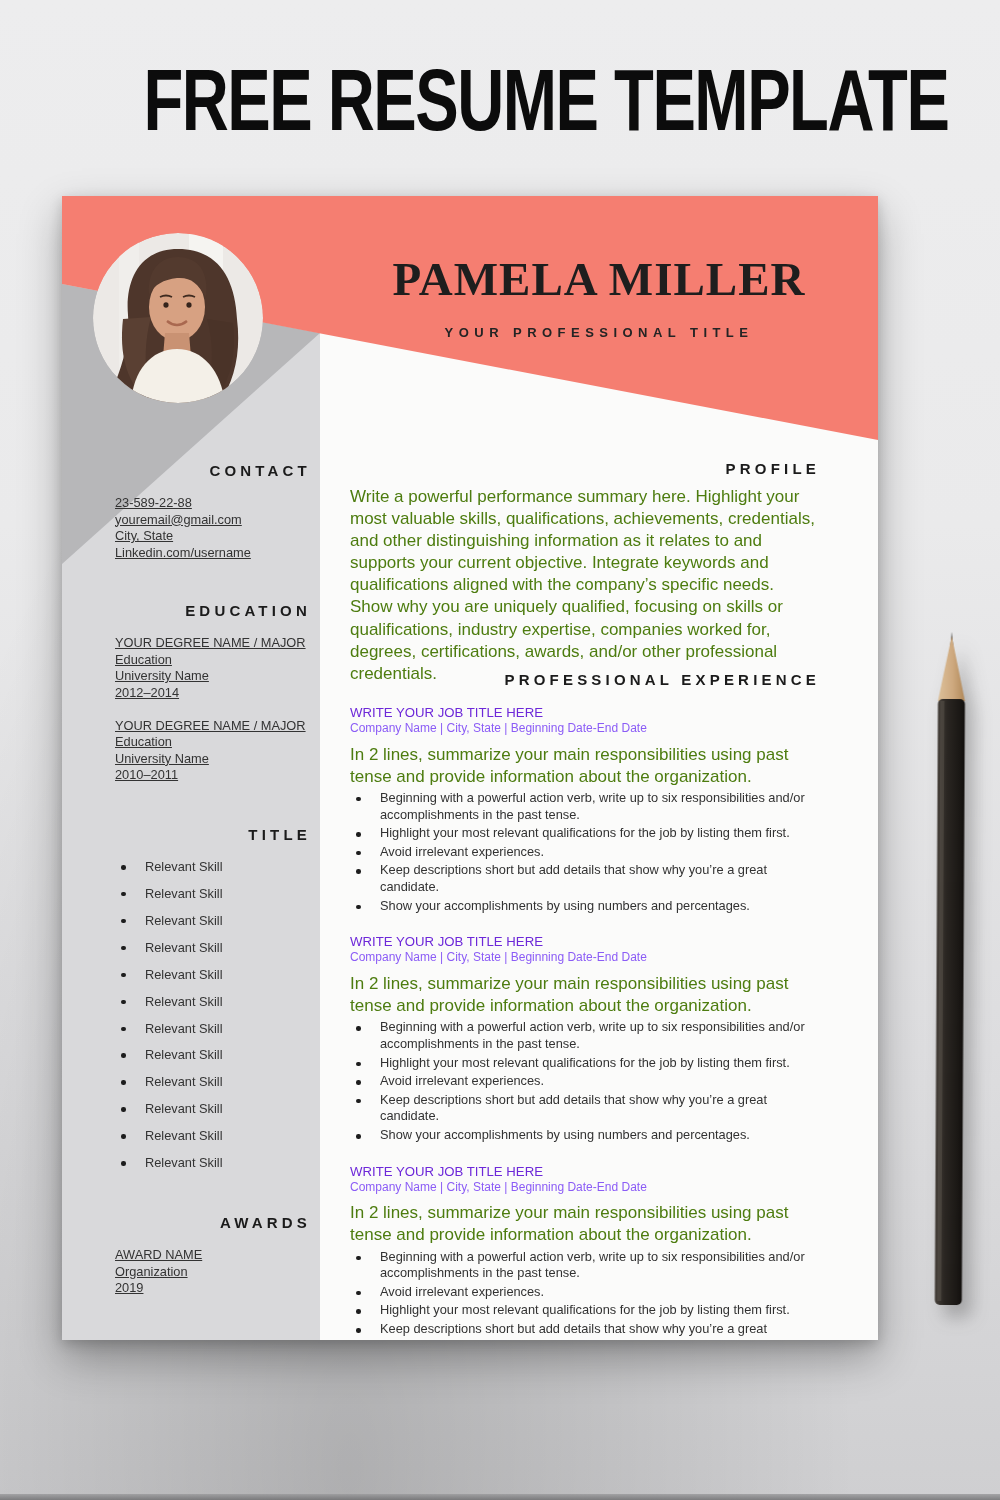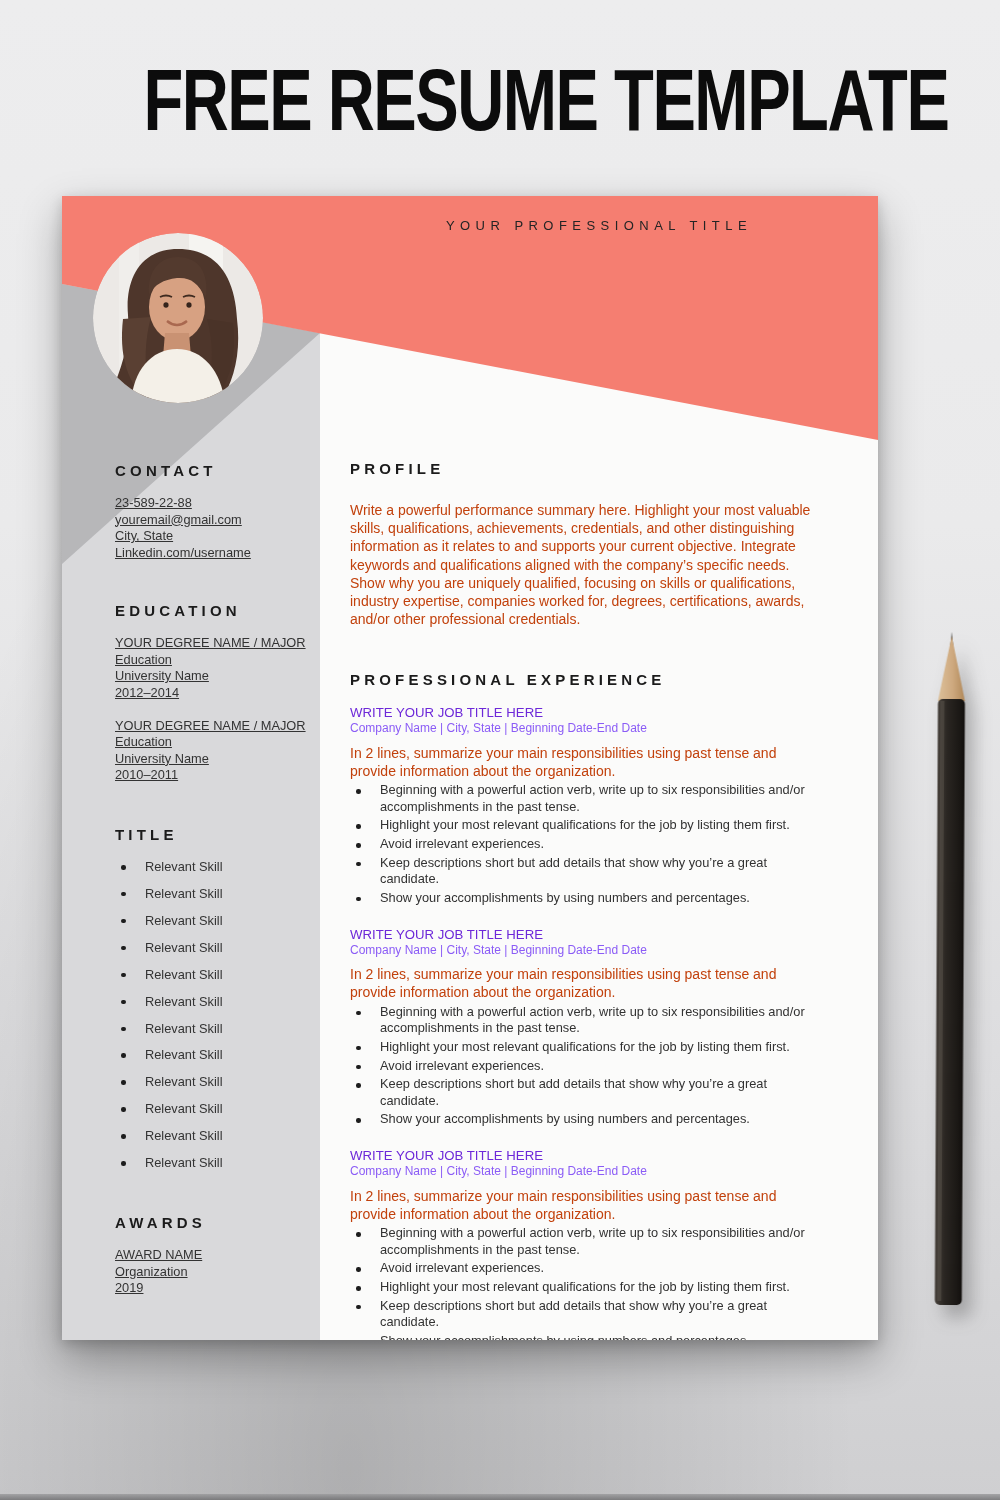--- a/index.html
+++ b/index.html
@@ -49,29 +49,29 @@
     border-radius:50%; overflow:hidden; }
 
   
   .header-text{ position:absolute; left:258px; top:0; width:558px; text-align:center; }
   .name{
     margin-top:60px;
     font-family:"Liberation Serif", serif; font-weight:700;
     font-size:47px; letter-spacing:1px; color:#1e1e1e; line-height:1;
   }
   .prof-title{
-    margin-top:22px; font-size:13px; font-weight:normal;
+    margin-top:22px; font-size:13px; font-weight:bold;
     letter-spacing:0.42em; color:#242424;
   }
 
   
   .sec-heading{
-    font-size:15px; font-weight:bold; letter-spacing:0.28em; color:#1b1b1b;
-  }
-  .body-txt{ font-size:14px; line-height:1.3; color:#c2410c; }
+    font-size:15px; font-weight:bold; letter-spacing:0.28em; color:#1b1b1b;text-align:right;
+  }
+  .body-txt{ font-size:17px; line-height:1.3; color:#4d7c0f; }
 
   
   .side-sec{ position:absolute; left:53px; width:196px; }
   .sec-contact{ top:266px; }
   .sec-education{ top:406px; }
   .sec-skills{ top:630px; }
   .sec-awards{ top:1018px; }
   .side-sec .sec-heading{ margin-bottom:16px; }
   .side-line{ font-size:12.8px; line-height:1.3; color:#333;text-decoration:underline; }
   .edu-entry{ margin-bottom:16px; }
@@ -79,21 +79,21 @@
   .skill-list{ list-style:none; margin-top:4px; }
   .skill-list li{ position:relative; padding-left:30px; margin-bottom:10.3px;
     font-size:12.8px; line-height:1.3; color:#333; }
   .dot{ position:absolute; left:6px; top:6px; width:4.5px; height:4.5px;
     border-radius:50%; background:#1d1d1d; }
 
   
   .main-sec{ position:absolute; left:288px; width:470px; }
   .sec-profile{ top:264px; }
   .sec-experience{ top:475px; }
-  .sec-profile .sec-heading{ margin-bottom:24px; }
+  .sec-profile .sec-heading{ margin-bottom:9px; }
   .sec-experience .sec-heading{ margin-bottom:16px; }
 
   .job{ margin-bottom:19px; }
   .job-title{ font-size:13.2px; color:#6d28d9; line-height:1.3; }
   .job-company{ font-size:12px; color:#8b5cf6; line-height:1.3; margin-bottom:7px; }
   .job-summary{ margin-bottom:2px; }
   .bullet-list{ list-style:none; }
   .bullet-list li{ position:relative; padding-left:30px;
     font-size:12.8px; line-height:1.3; color:#323232; margin-bottom:2px; }
   .bullet-list .dot{ top:7px; }
@@ -131,20 +131,21 @@
         <path d="M56,62 C54,36 68,24 85,24 C106,24 116,40 113,64 C104,50 98,44 84,45 C70,47 62,51 56,62 Z" fill="#533a2e"></path>
         <ellipse cx="73" cy="72" rx="2.6" ry="2.8" fill="#35241c"></ellipse>
         <ellipse cx="96" cy="72" rx="2.6" ry="2.8" fill="#35241c"></ellipse>
         <path d="M67,64 Q73,61 79,64" stroke="#3f2b20" stroke-width="1.8" fill="none"></path>
         <path d="M90,64 Q96,61 102,64" stroke="#3f2b20" stroke-width="1.8" fill="none"></path>
         <path d="M74,88 Q84,96 94,88" stroke="#a9684f" stroke-width="2.4" fill="none"></path>
       </svg>
     </div>
 
     <div class="header-text">
+      <div class="name">PAMELA MILLER</div>
       <div class="prof-title">YOUR PROFESSIONAL TITLE</div>
     </div>
 
     <section class="side-sec sec-contact">
       <div class="sec-heading">CONTACT</div>
       <div class="side-line">23-589-22-88</div>
       <div class="side-line">youremail@gmail.com</div>
       <div class="side-line">City, State</div>
       <div class="side-line">Linkedin.com/username</div>
     </section>

